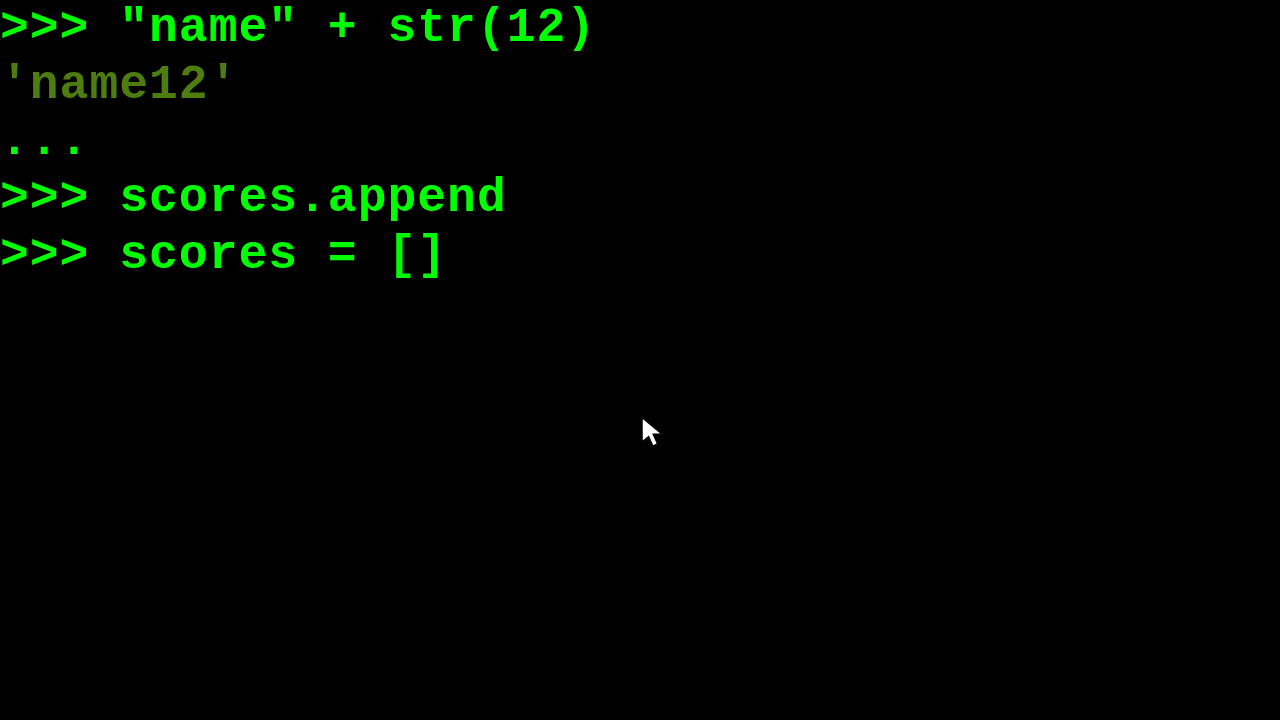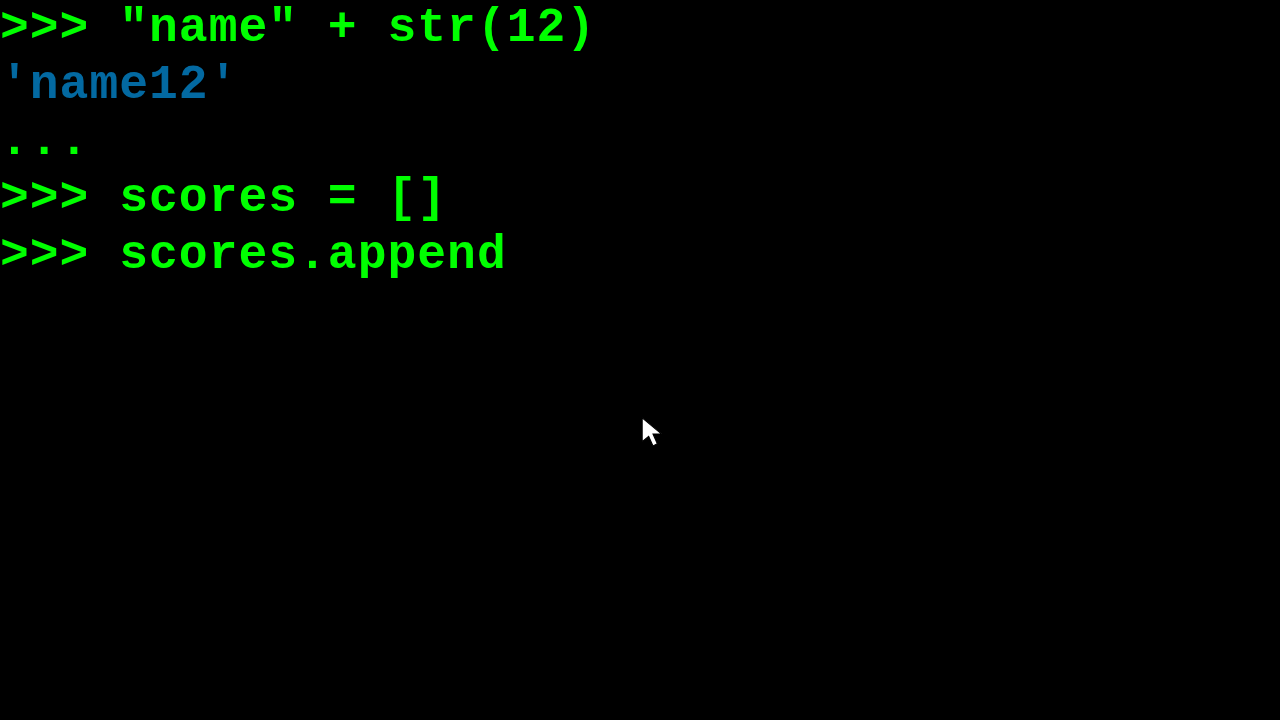--- a/index.html
+++ b/index.html
@@ -26,38 +26,38 @@
     .line {
       white-space: pre;
     }
     .prompt {
       color: #00ff00;
     }
     .input-text {
       color: #00ff00;
     }
     .output-text {
-      color: #0369a1;
+      color: #4d7c0f;
       text-align: right;
     }
     .cursor-pointer {
       position: absolute;
       left: 640px;
       top: 415px;
       width: 26px;
       height: 36px;
       pointer-events: none;
     }
   </style>
 </head>
 <body>
 
 <div class="terminal">
   <div class="line"><span class="prompt">&gt;&gt;&gt; </span><span class="input-text">"name" + str(12)</span></div>
   <div class="line"><span class="output-text">'name12'</span></div>
   <div class="line"><span class="prompt">...</span></div>
+  <div class="line"><span class="prompt">&gt;&gt;&gt; </span><span class="input-text">scores.append</span></div>
   <div class="line"><span class="prompt">&gt;&gt;&gt; </span><span class="input-text">scores = []</span></div>
-  <div class="line"><span class="prompt">&gt;&gt;&gt; </span><span class="input-text">scores.append</span></div>
 </div>
 
 <svg class="cursor-pointer" viewBox="0 0 24 32">
   <path d="M 2 2 L 2 24 L 8 19 L 12 28 L 16 26 L 12 17 L 20 17 Z" fill="#ffffff" stroke="#000000" stroke-width="1"></path>
 </svg>
 
 </body></html>

